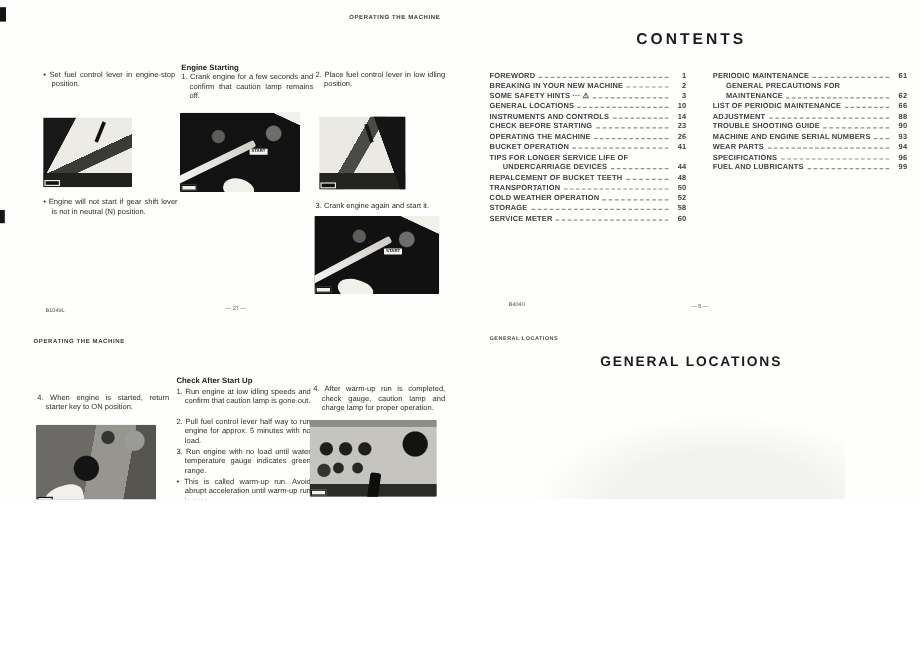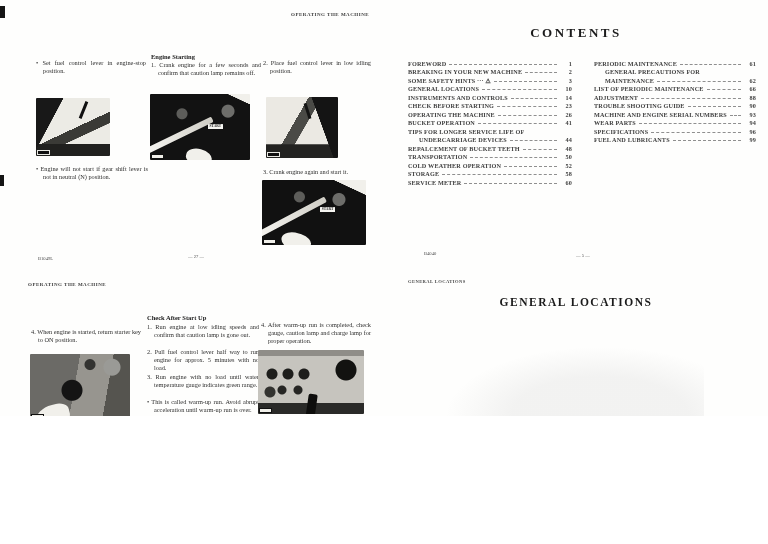--- a/index.html
+++ b/index.html
@@ -1,17 +1,17 @@
 <!DOCTYPE html>
 <html><head>
 <meta charset="utf-8">
 <style>
   * { margin:0; padding:0; box-sizing:border-box; }
   html,body { width:768px; height:544px; background:#ffffff; font-family:"Liberation Sans", sans-serif; }
-  .canvas { position:relative; width:768px; height:416px; background:#fefefd; overflow:hidden;font-family:Liberation Serif, serif; }
+  .canvas { position:relative; width:768px; height:416px; background:#fefefd; overflow:hidden; }
 
   .page { position:absolute; }
 
   .rh { position:absolute; font-size:5px; letter-spacing:0.5px; color:#3a3a3a; font-weight:bold; white-space:nowrap; }
 
   .p { position:absolute; font-size:6.3px; line-height:7.9px; color:#2e2e2e; text-align:justify; }
   .hang { padding-left:7px; text-indent:-7px; }
   .subhead { position:absolute; font-size:6.5px; font-weight:bold; color:#222; white-space:nowrap; }
 
   .photo { position:absolute; overflow:hidden; border-radius:1px; }

